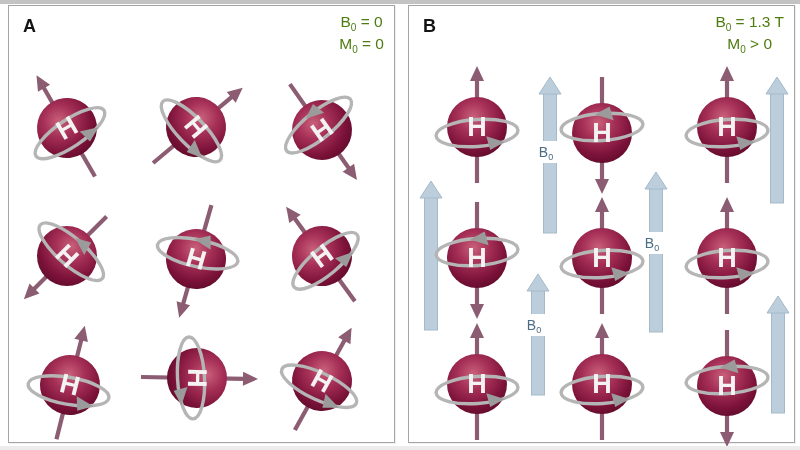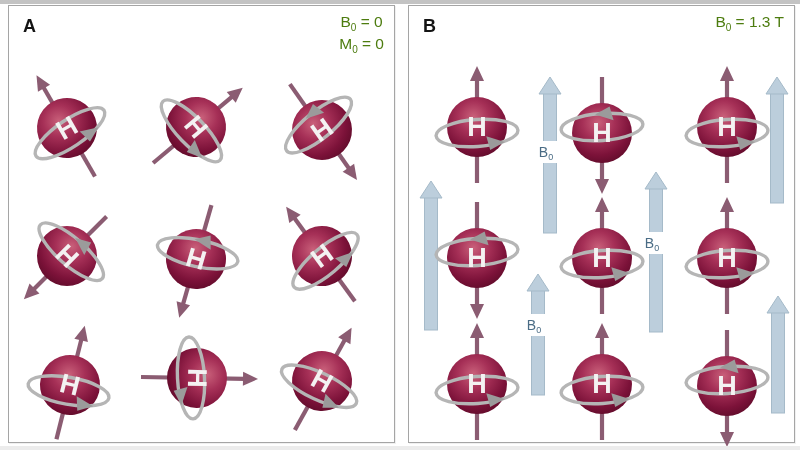--- a/index.html
+++ b/index.html
@@ -28,20 +28,21 @@
     <div class="ann">
       <div><span>B</span><sub>0</sub><span> = 0</span></div>
       <div><span>M</span><sub>0</sub><span> = 0</span></div>
     </div>
   </div>
 
   <div class="panel" id="panelB">
     <div class="plabel">B</div>
     <div class="ann">
       <div><span>B</span><sub>0</sub><span> = 1.3 T</span></div>
+      <div><span>M</span><sub>0</sub><span> &gt; 0</span></div>
     </div>
   </div>
 
   <svg id="scene" width="800" height="450" viewBox="0 0 800 450">
       <defs>
         <radialGradient id="sphereGrad" cx="44%" cy="33%" r="75%">
           <stop offset="0%" stop-color="#c9607a"></stop>
           <stop offset="35%" stop-color="#a63057"></stop>
           <stop offset="72%" stop-color="#7c1239"></stop>
           <stop offset="100%" stop-color="#5a0a27"></stop>

